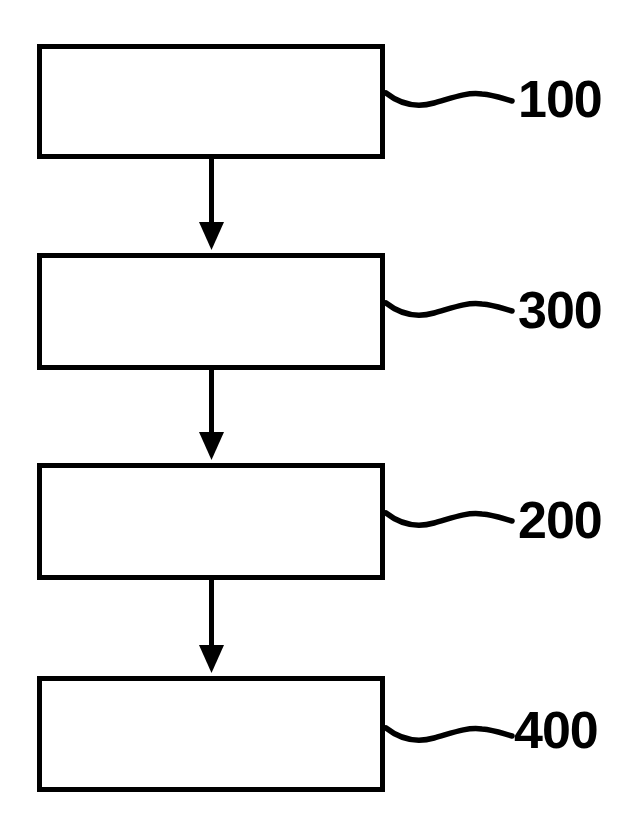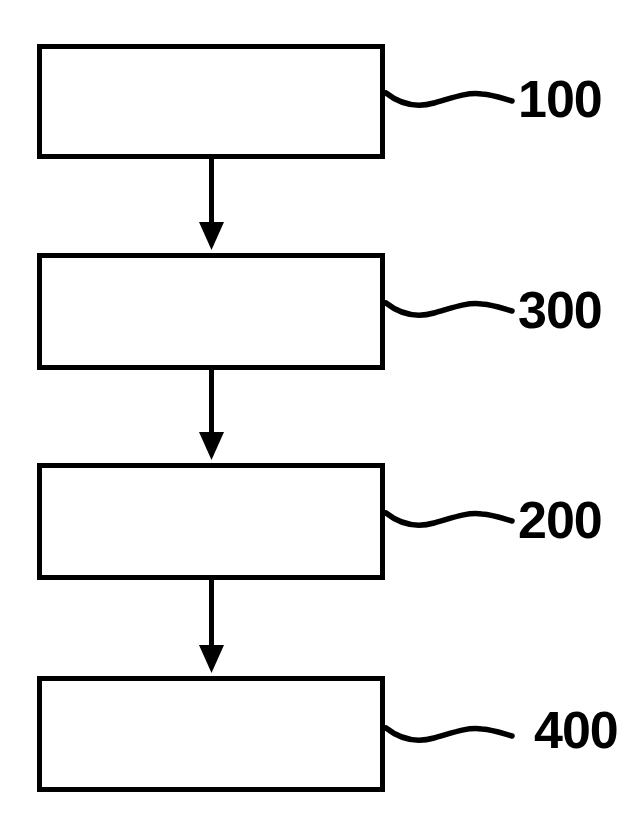--- a/index.html
+++ b/index.html
@@ -97,15 +97,15 @@
 
     <path class="leader-line" d="M 386,728 C 400,739 416,743 434,738 C 452,733 466,727 482,729 C 495,730 504,734 512,736"></path>
   </svg>
 
   <div class="ref-label" style="left:518px; top:68px;">100</div>
 
   <div class="ref-label" style="left:518px; top:279px;">300</div>
 
   <div class="ref-label" style="left:518px; top:489px;">200</div>
 
-  <div class="ref-label" style="left:534px; top:699px;">400</div>
+  <div class="ref-label" style="left:514px; top:699px;">400</div>
 
 </div>
 
 </body></html>

